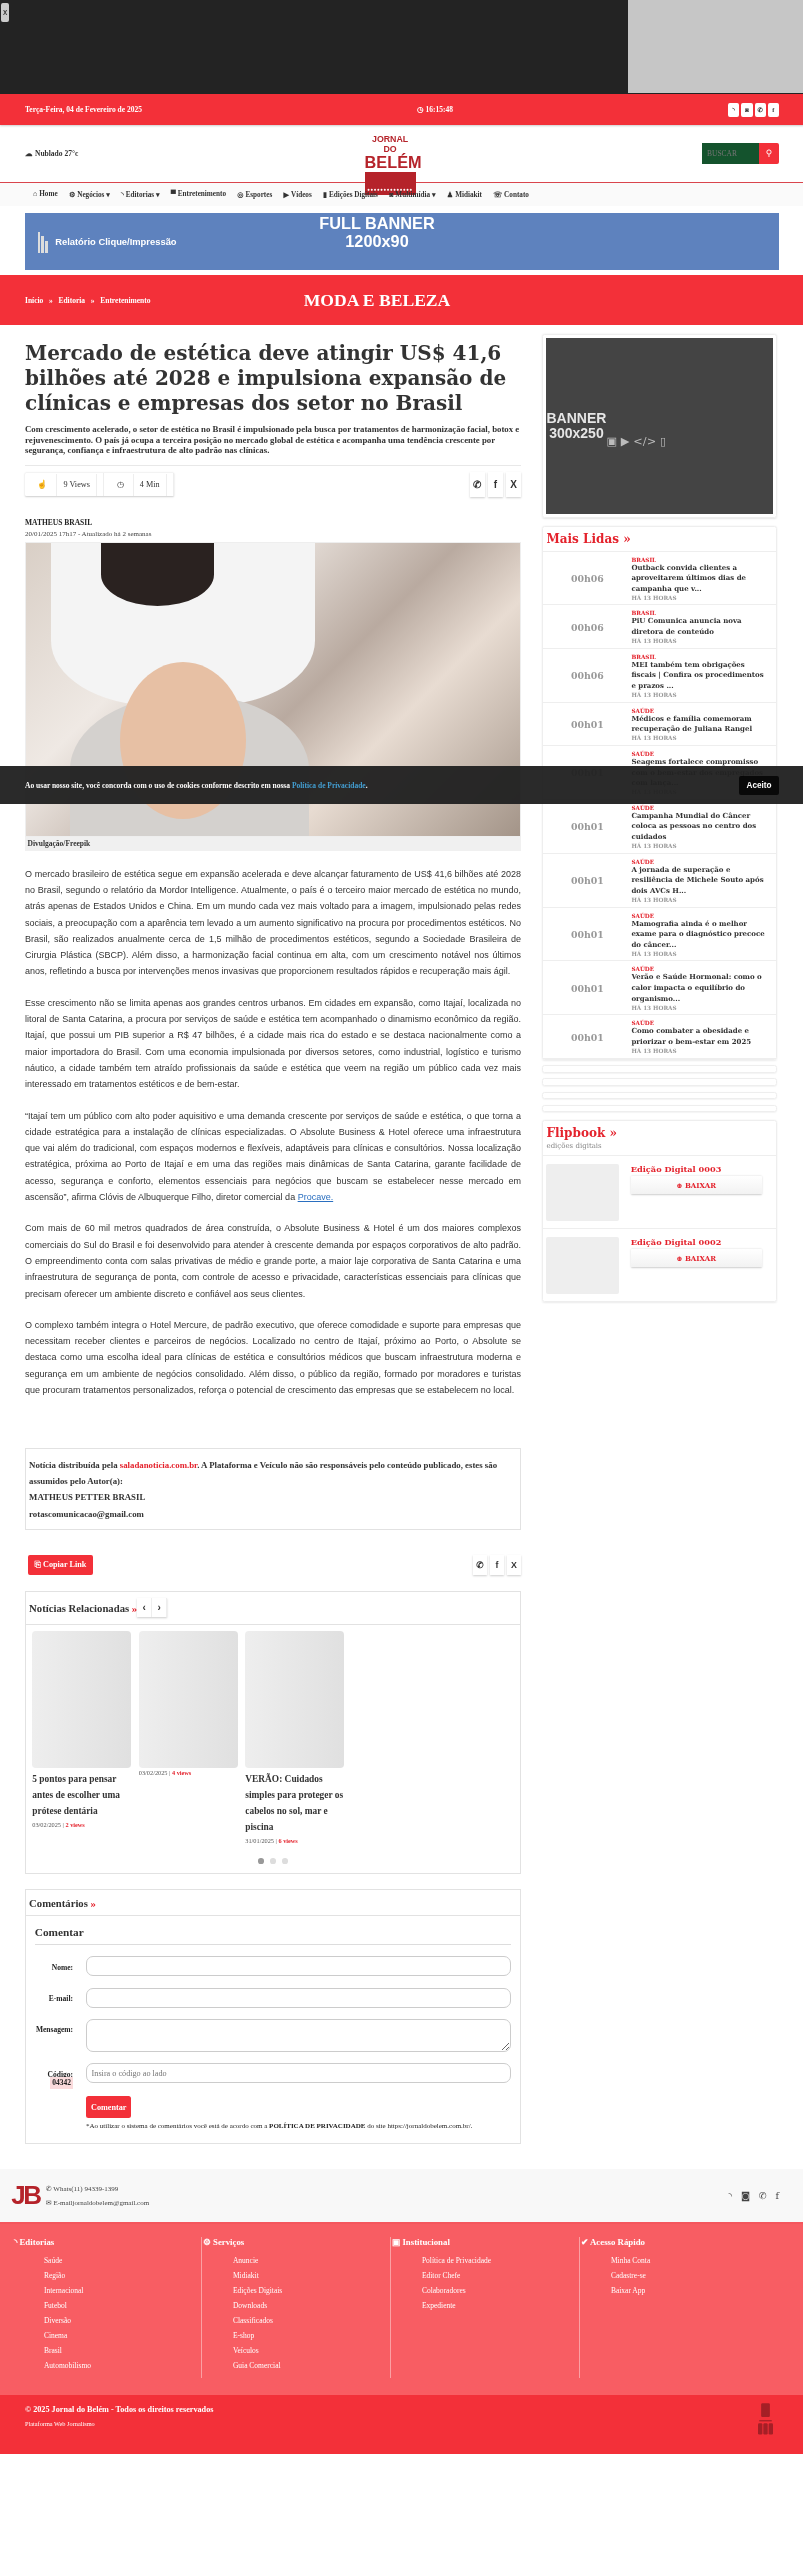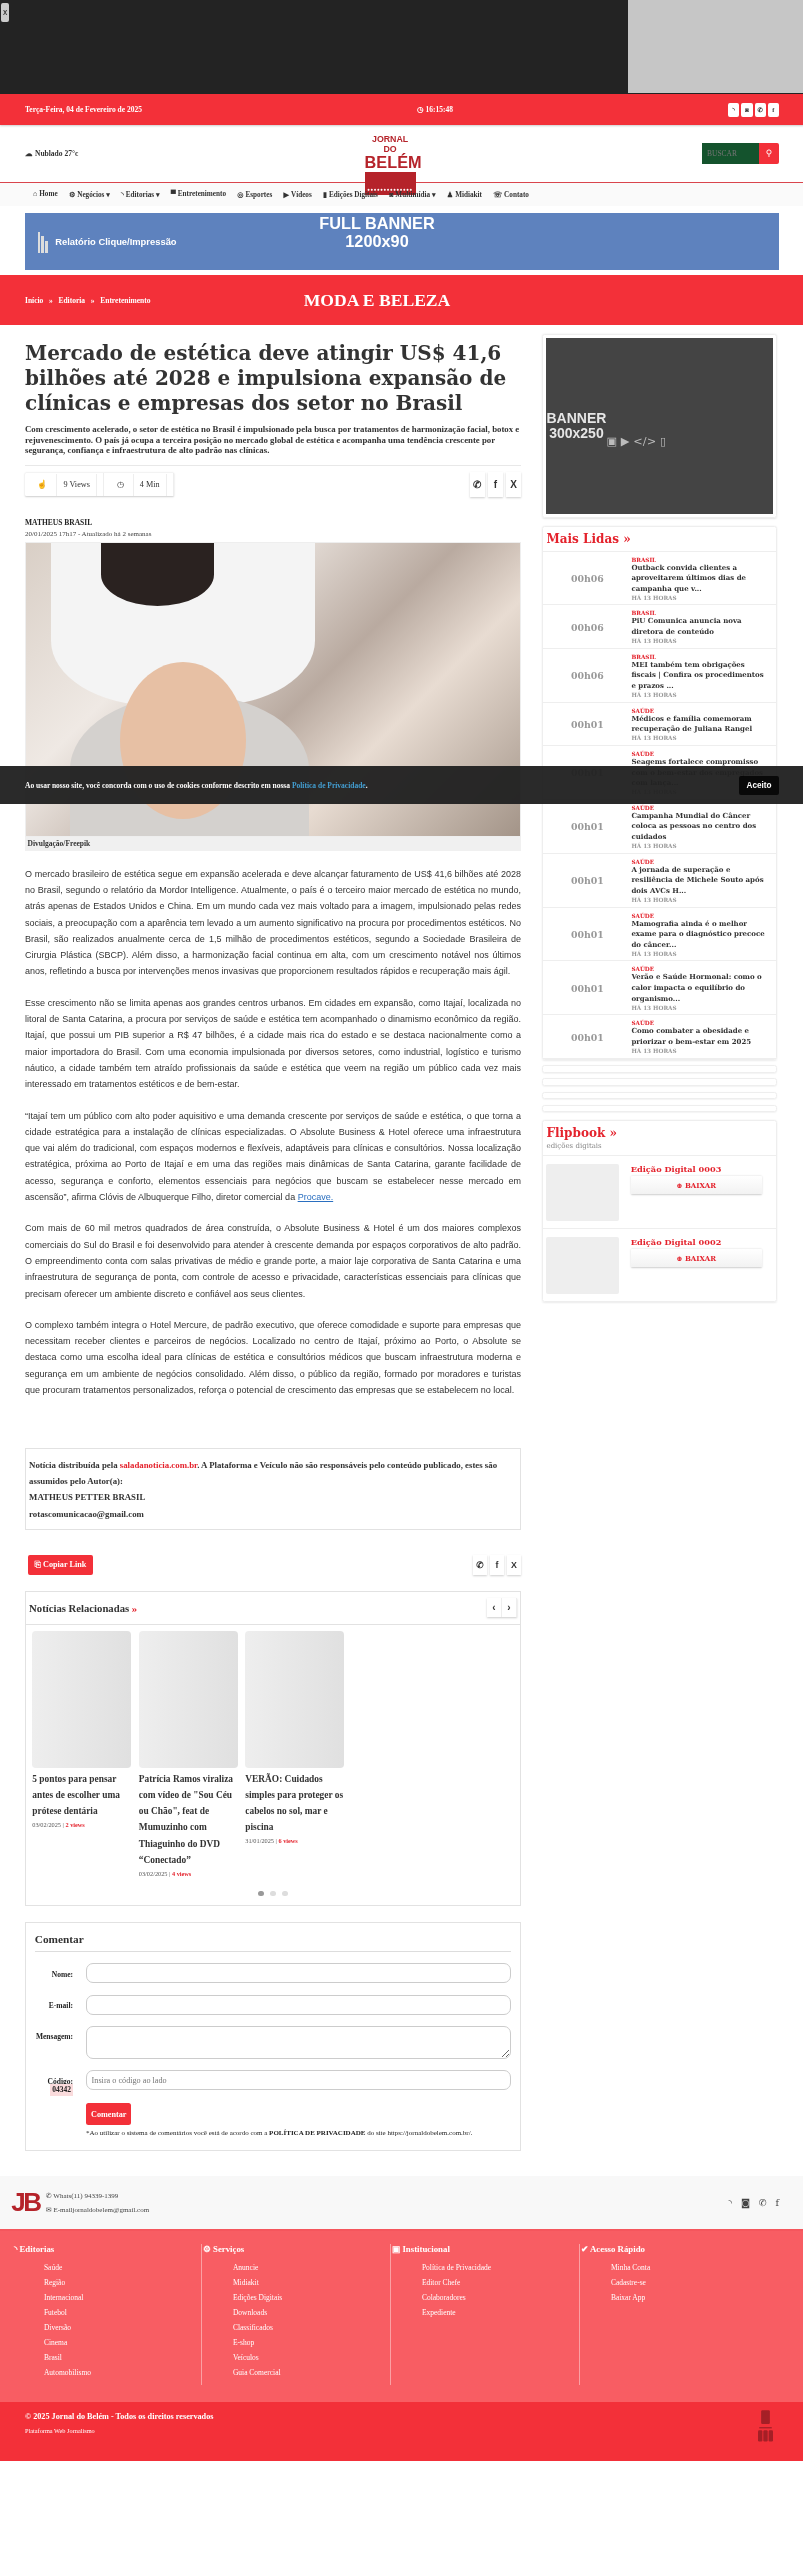--- a/index.html
+++ b/index.html
@@ -68,21 +68,21 @@
 
 .article p{font:9px/16.3px "Liberation Sans",sans-serif;color:#333;text-align:justify;margin-top:15px}
 .article p a{color:#2a6fc0;text-decoration:underline}
 .source{border:0.6px solid #e2e2e2;padding:7.5px 3.1px;margin-top:50px;font:bold 8.8px/16.3px "Liberation Serif",serif;color:#333}
 .source .red{color:#e4222c}
 .sharebar{display:flex;justify-content:space-between;align-items:center;margin-top:25px}
 .copybtn{background:#f33039;color:#fff;font:bold 8.2px "Liberation Serif",serif;padding:5px 6.3px;border-radius:1.9px;margin-left:3.1px}
 .sharebar .shares span{width:14px;height:20px;font-size:8.8px}
 
 .box{border:0.6px solid #e2e2e2;margin-top:15.7px}
-.box .boxhead{display:flex;justify-content:space-between;align-items:center;padding:6.3px 3.1px;border-bottom:0.6px solid #e2e2e2}
+.box .boxhead{display:flex;justify-content:flex-start;align-items:center;padding:6.3px 3.1px;border-bottom:0.6px solid #e2e2e2}
 .boxtitle{font:bold 10.7px "Liberation Serif",serif;color:#333}
 .boxtitle .red{color:#e4222c}
 .arrows{display:flex;box-shadow:0 0.6px 1.9px rgba(0,0,0,.2)}
 .arrows span{width:15px;height:19px;display:flex;align-items:center;justify-content:center;font:bold 10px "Liberation Sans",sans-serif;border-right:0.6px solid #eee}
 .related{display:flex;gap:7.5px;padding:6.3px 3.1px 0 6.3px}
 .related .card{width:99px}
 .related .img{height:137px;background:linear-gradient(90deg,#eee,#e0e0e0);border-radius:3.8px}
 .related .t{font:bold 9.4px/16.3px "Liberation Serif",serif;color:#333;margin-top:2.5px}
 .related .m{font:6.3px "Liberation Serif",serif;color:#555;margin-top:1.3px}
 .related .m .red{color:#e4222c;font-weight:bold}
@@ -278,37 +278,39 @@
         </div>
       </div>
       <div class="related">
         <div class="card">
           <div class="img"></div>
           <div class="t">5 pontos para pensar antes de escolher uma prótese dentária</div>
           <div class="m"><span>03/02/2025</span> | <span class="red">2 views</span></div>
         </div>
         <div class="card">
           <div class="img"></div>
-          <div class="t">Patrícia Ramos viraliza com vídeo de "Sou Céu ou Chão", feat de Mumuzinho com Thiaguinho do DVD “Conectado”</div>
           <div class="m"><span>03/02/2025</span> | <span class="red">4 views</span></div>
         </div>
         <div class="card">
           <div class="img"></div>
           <div class="t">VERÃO: Cuidados simples para proteger os cabelos no sol, mar e piscina</div>
           <div class="m"><span>31/01/2025</span> | <span class="red">6 views</span></div>
         </div>
       </div>
       <div class="dots">
         <i class="on"></i>
           <i></i>
           <i></i>
       </div>
     </div>
 
     <div class="box">
+      <div class="boxhead">
+        <div class="boxtitle"><span>Comentários</span> <span class="red">»</span></div>
+      </div>
       <div class="formtitle">Comentar</div>
       <div class="frow">
           <label>Nome:</label>
           <input style="">
         </div>
       <div class="frow">
           <label>E-mail:</label>
           <input style="">
         </div>
       <div class="frow">

